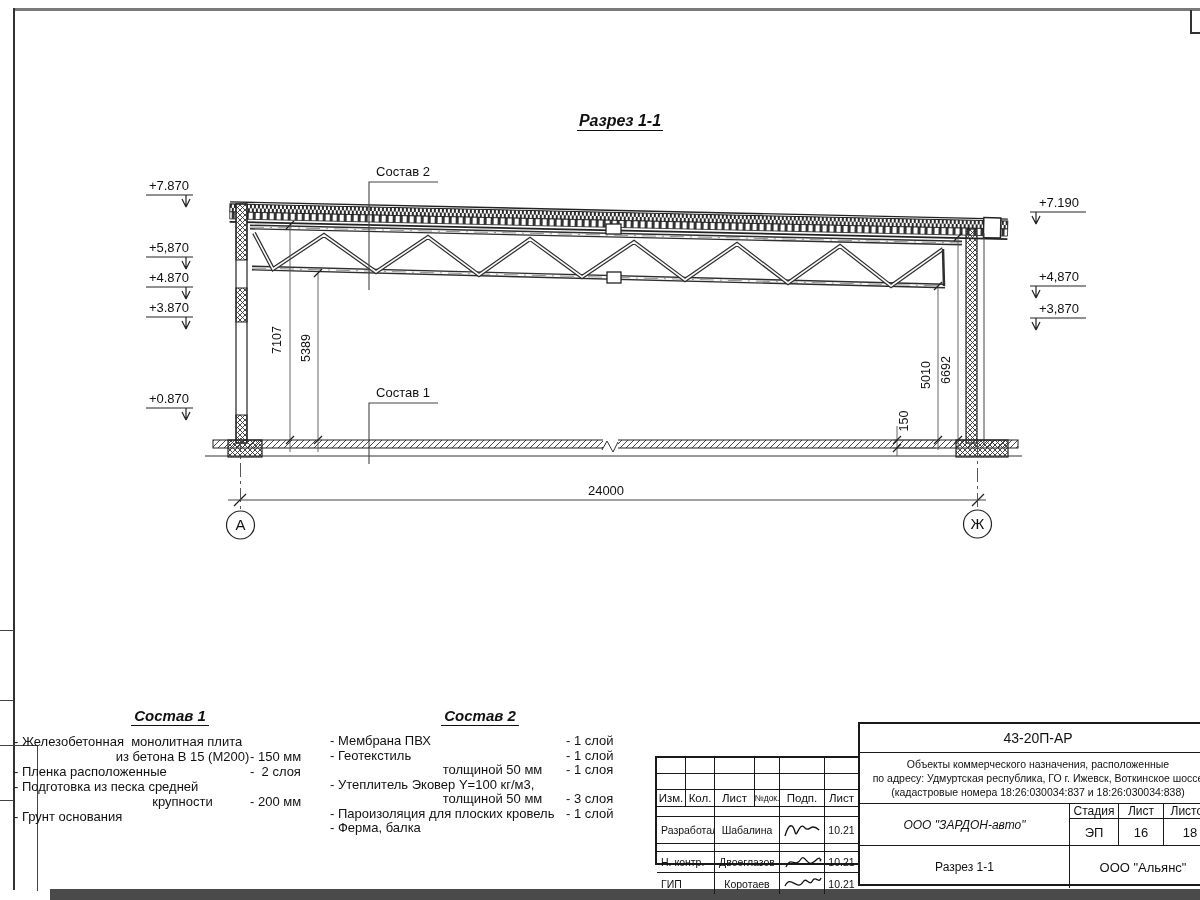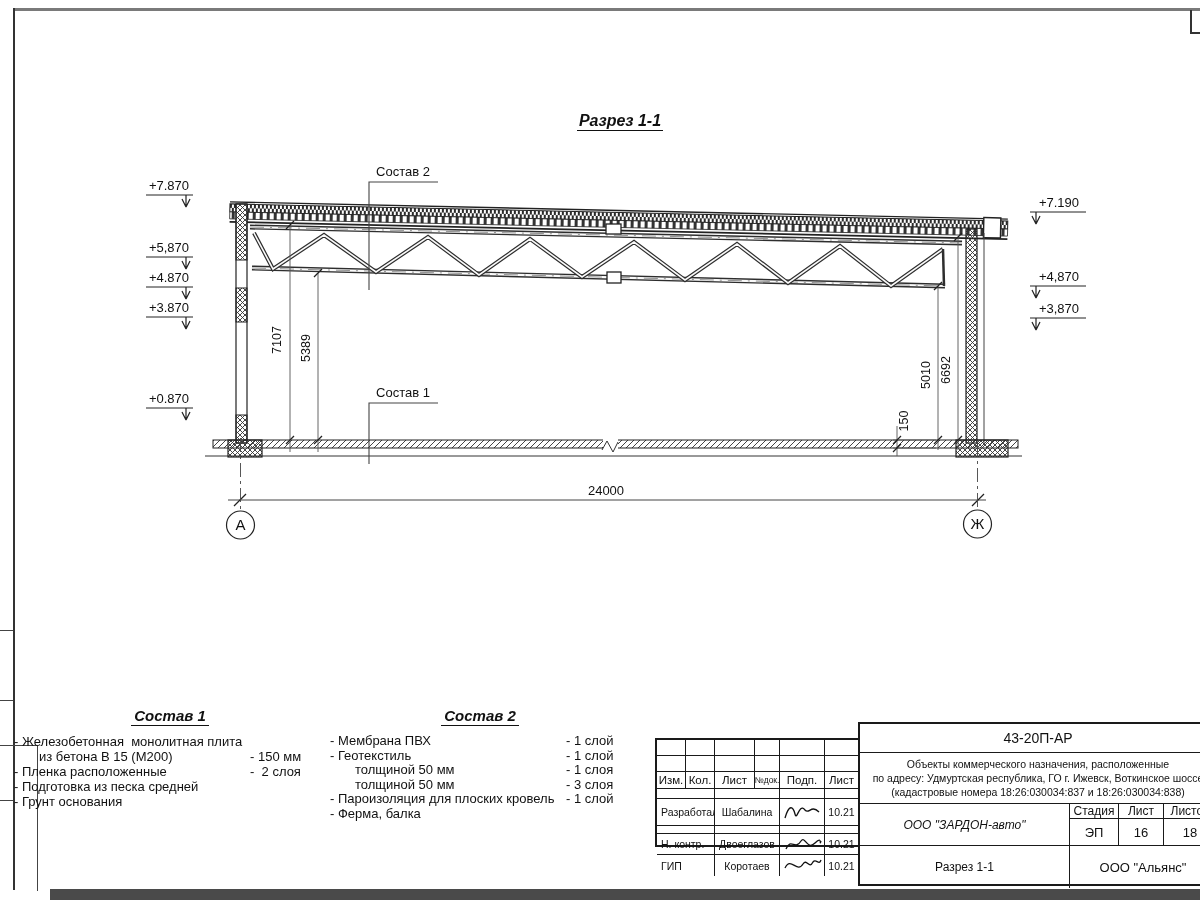--- a/index.html
+++ b/index.html
@@ -15,29 +15,29 @@
   .scan-strip{left:50px;top:889px;width:1150px;height:11px;background:#4a4a4a;}
   
   .dwg-title{left:540px;top:112px;width:160px;text-align:center;font-size:16px;
              font-style:italic;font-weight:bold;}
   .dwg-title span{border-bottom:1.5px solid #111;padding:0 2px 1px 2px;}
   
   .slist{font-size:13px;line-height:15px;}
   .s-title{text-align:center;font-size:15px;font-style:italic;font-weight:bold;margin-bottom:11px;}
   .s-title span{border-bottom:1.5px solid #111;padding:0 3px 1px 3px;}
   .s-row{position:relative;white-space:pre;}
-  .s-row.ind{padding-left:25px;}
+  .s-row.ind{padding-left:25px;text-align:center;}
   .s-val{position:absolute;left:236px;top:0;white-space:pre;}
   .sostav1{left:14px;top:708px;width:312px;}
   .sostav2{left:330px;top:708px;width:300px;}
   .sostav2 .s-row{line-height:14.5px;}
   
   .tb{font-size:11px;}
   .tb-right{left:858px;top:722px;width:360px;height:164px;border:2px solid #1a1a1a;box-sizing:border-box;}
-  .tb-left{left:655px;top:738px;width:203px;height:109px;border:2px solid #1a1a1a;border-right:none;box-sizing:border-box;}
+  .tb-left{left:655px;top:756px;width:203px;height:109px;border:2px solid #1a1a1a;border-right:none;box-sizing:border-box;}
   .row{display:flex;box-sizing:border-box;border-bottom:1px solid #1a1a1a;}
   .cell{box-sizing:border-box;border-right:1px solid #1a1a1a;overflow:hidden;
         display:flex;align-items:center;justify-content:center;text-align:center;}
   .cell.last{border-right:none;}
   .cell.left{justify-content:flex-start;padding-left:4px;text-align:left;}
   .nobb{border-bottom:none;}
   .docnum{height:28px;line-height:28px;text-align:center;font-size:14px;border-bottom:1px solid #1a1a1a;}
   .addr{height:50px;border-bottom:1px solid #1a1a1a;font-size:10.5px;line-height:14px;
         display:flex;flex-direction:column;align-items:center;justify-content:center;}
   .company-cell{font-style:italic;font-size:12px;}
@@ -219,28 +219,30 @@
       <path d="M438,403 L369,403 L369,464" stroke="#444" stroke-width="1.1" fill="none"></path>
     </g>
   </svg>
 
   <div class="abs slist sostav1">
     <div class="s-title"><span>Состав 1</span></div>
     <div class="s-row"><span>- Железобетонная  монолитная плита</span><span class="s-val"></span></div>
     <div class="s-row ind"><span>из бетона В 15 (М200)</span><span class="s-val">- 150 мм</span></div>
     <div class="s-row"><span>- Пленка расположенные</span><span class="s-val">-  2 слоя</span></div>
     <div class="s-row"><span>- Подготовка из песка средней</span><span class="s-val"></span></div>
+    <div class="s-row ind"><span>крупности</span><span class="s-val">- 200 мм</span></div>
     <div class="s-row"><span>- Грунт основания</span><span class="s-val"></span></div>
   </div>
 
   <div class="abs slist sostav2">
     <div class="s-title"><span>Состав 2</span></div>
     <div class="s-row"><span>- Мембрана ПВХ</span><span class="s-val">- 1 слой</span></div>
     <div class="s-row"><span>- Геотекстиль</span><span class="s-val">- 1 слой</span></div>
     <div class="s-row ind"><span>толщиной 50 мм</span><span class="s-val">- 1 слоя</span></div>
+    <div class="s-row"><span>- Утеплитель Эковер Y=100 кг/м3,</span><span class="s-val"></span></div>
     <div class="s-row ind"><span>толщиной 50 мм</span><span class="s-val">- 3 слоя</span></div>
     <div class="s-row"><span>- Пароизоляция для плоских кровель</span><span class="s-val">- 1 слой</span></div>
     <div class="s-row"><span>- Ферма, балка</span><span class="s-val"></span></div>
   </div>
 
   <div class="abs tb tb-left">
 
     <div class="row" style="height:16px">
       <div class="cell" style="width:29px"></div>
         <div class="cell" style="width:29px"></div>

